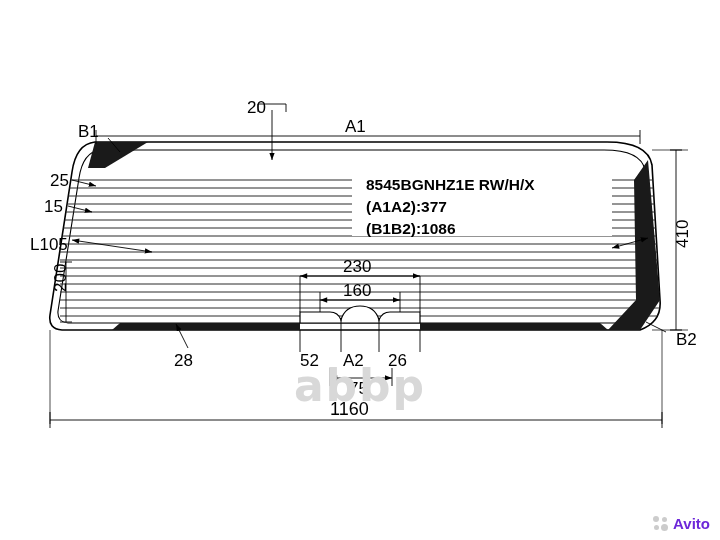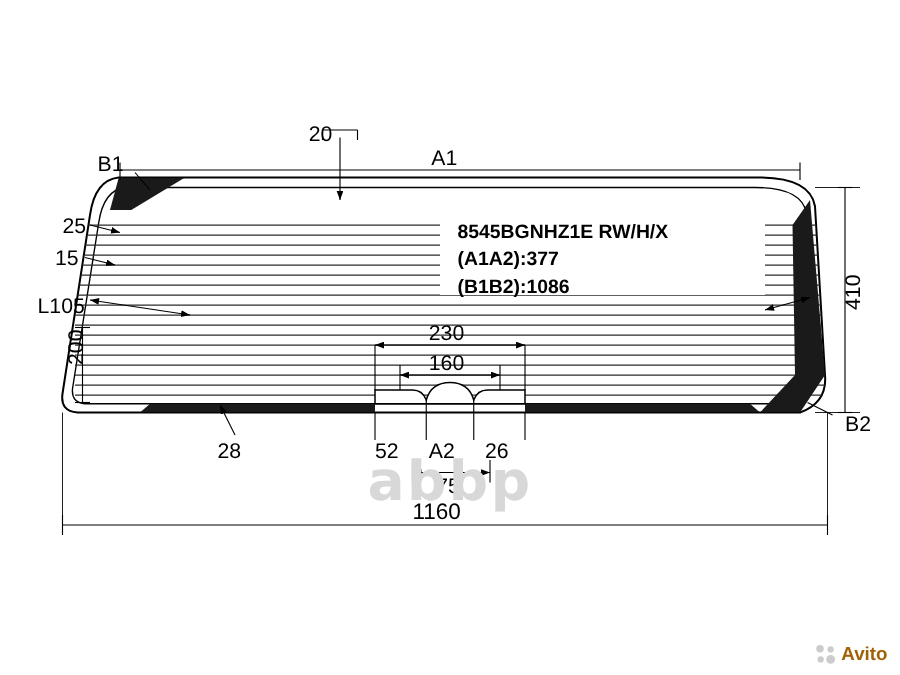--- a/index.html
+++ b/index.html
@@ -41,21 +41,21 @@
     line-height: 56px;
     user-select: none;
   }
   .wm-avito {
     position: absolute;
     right: 10px;
     bottom: 8px;
     display: flex;
     align-items: center;
     gap: 5px;
-    color: #a16207;
+    color: #6d28d9;
     font-family: "Liberation Sans", sans-serif;
     font-size: 15px;
     font-weight: bold;
     user-select: none;
   }
   .wm-avito .ico {
     display: inline-block;
     width: 15px;
     height: 15px;
     position: relative;

